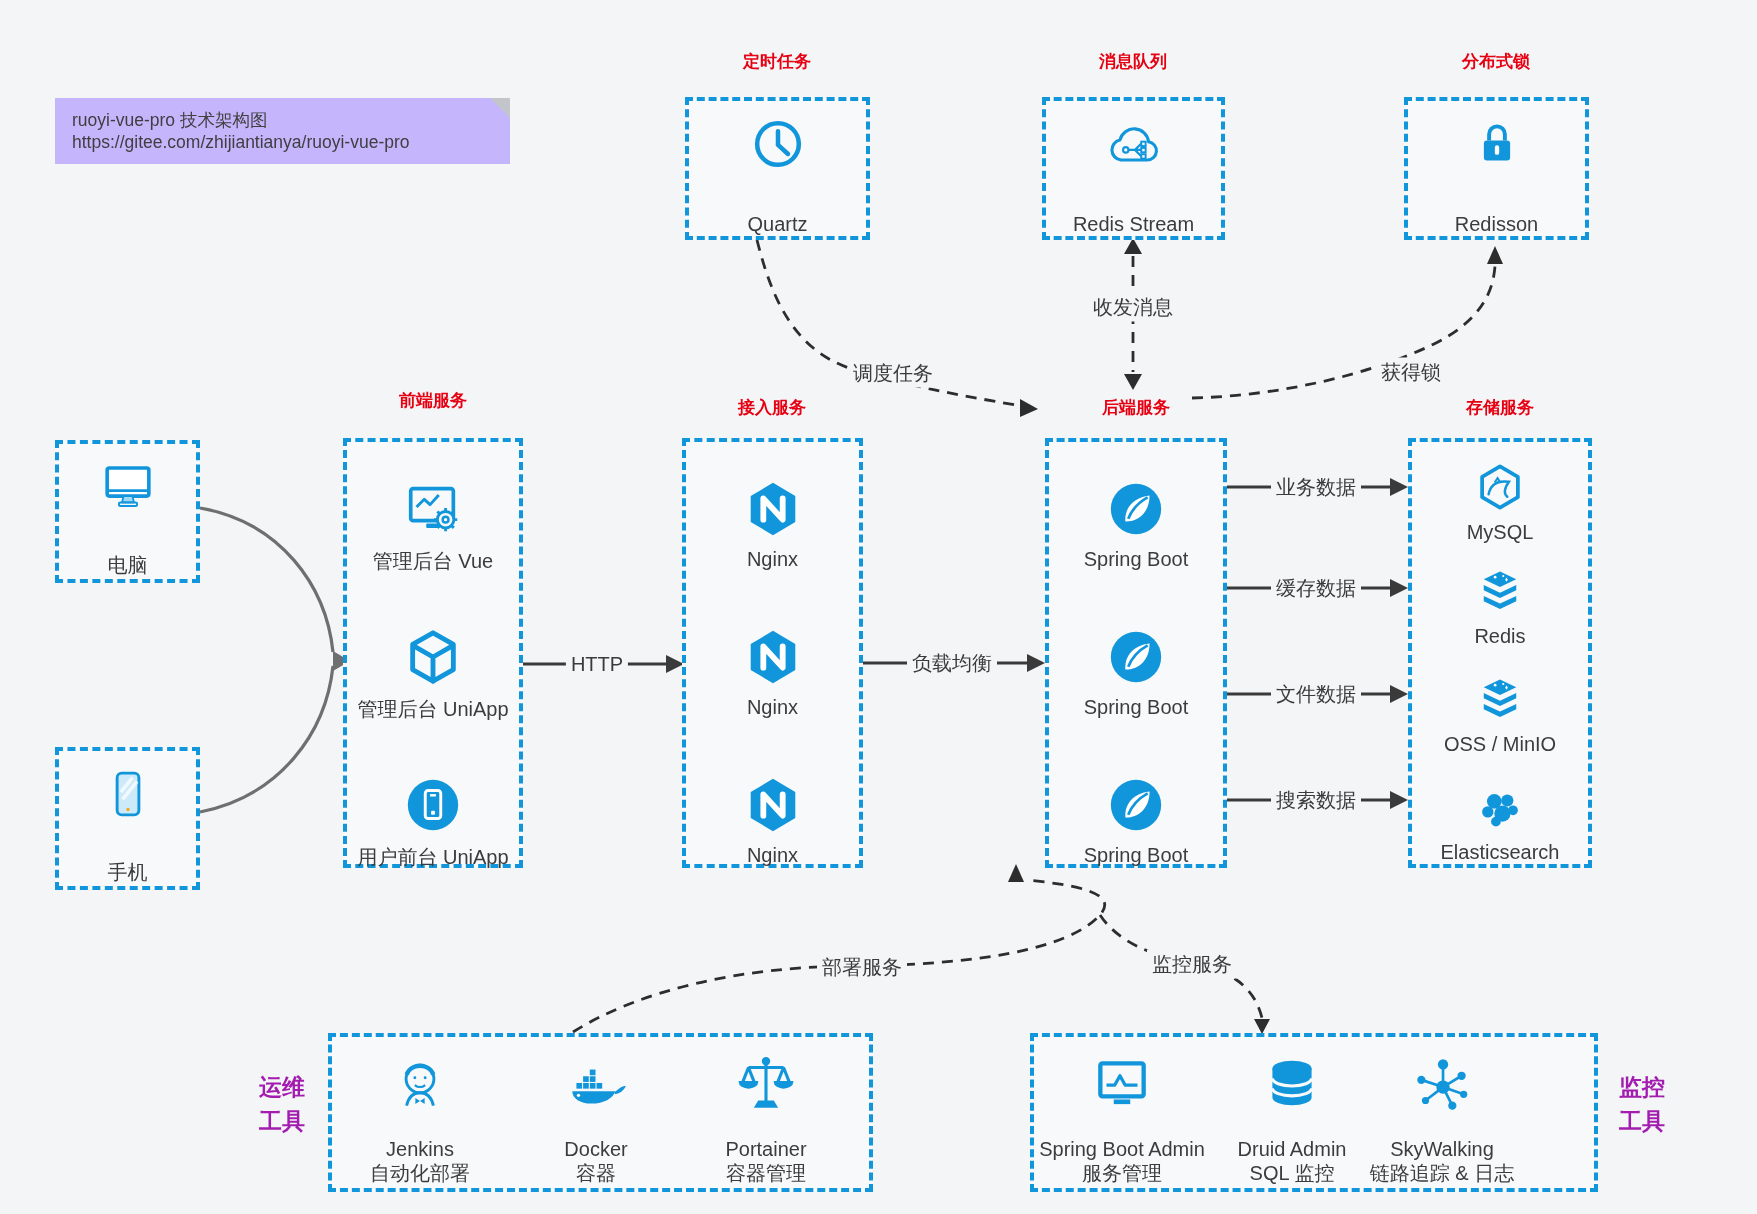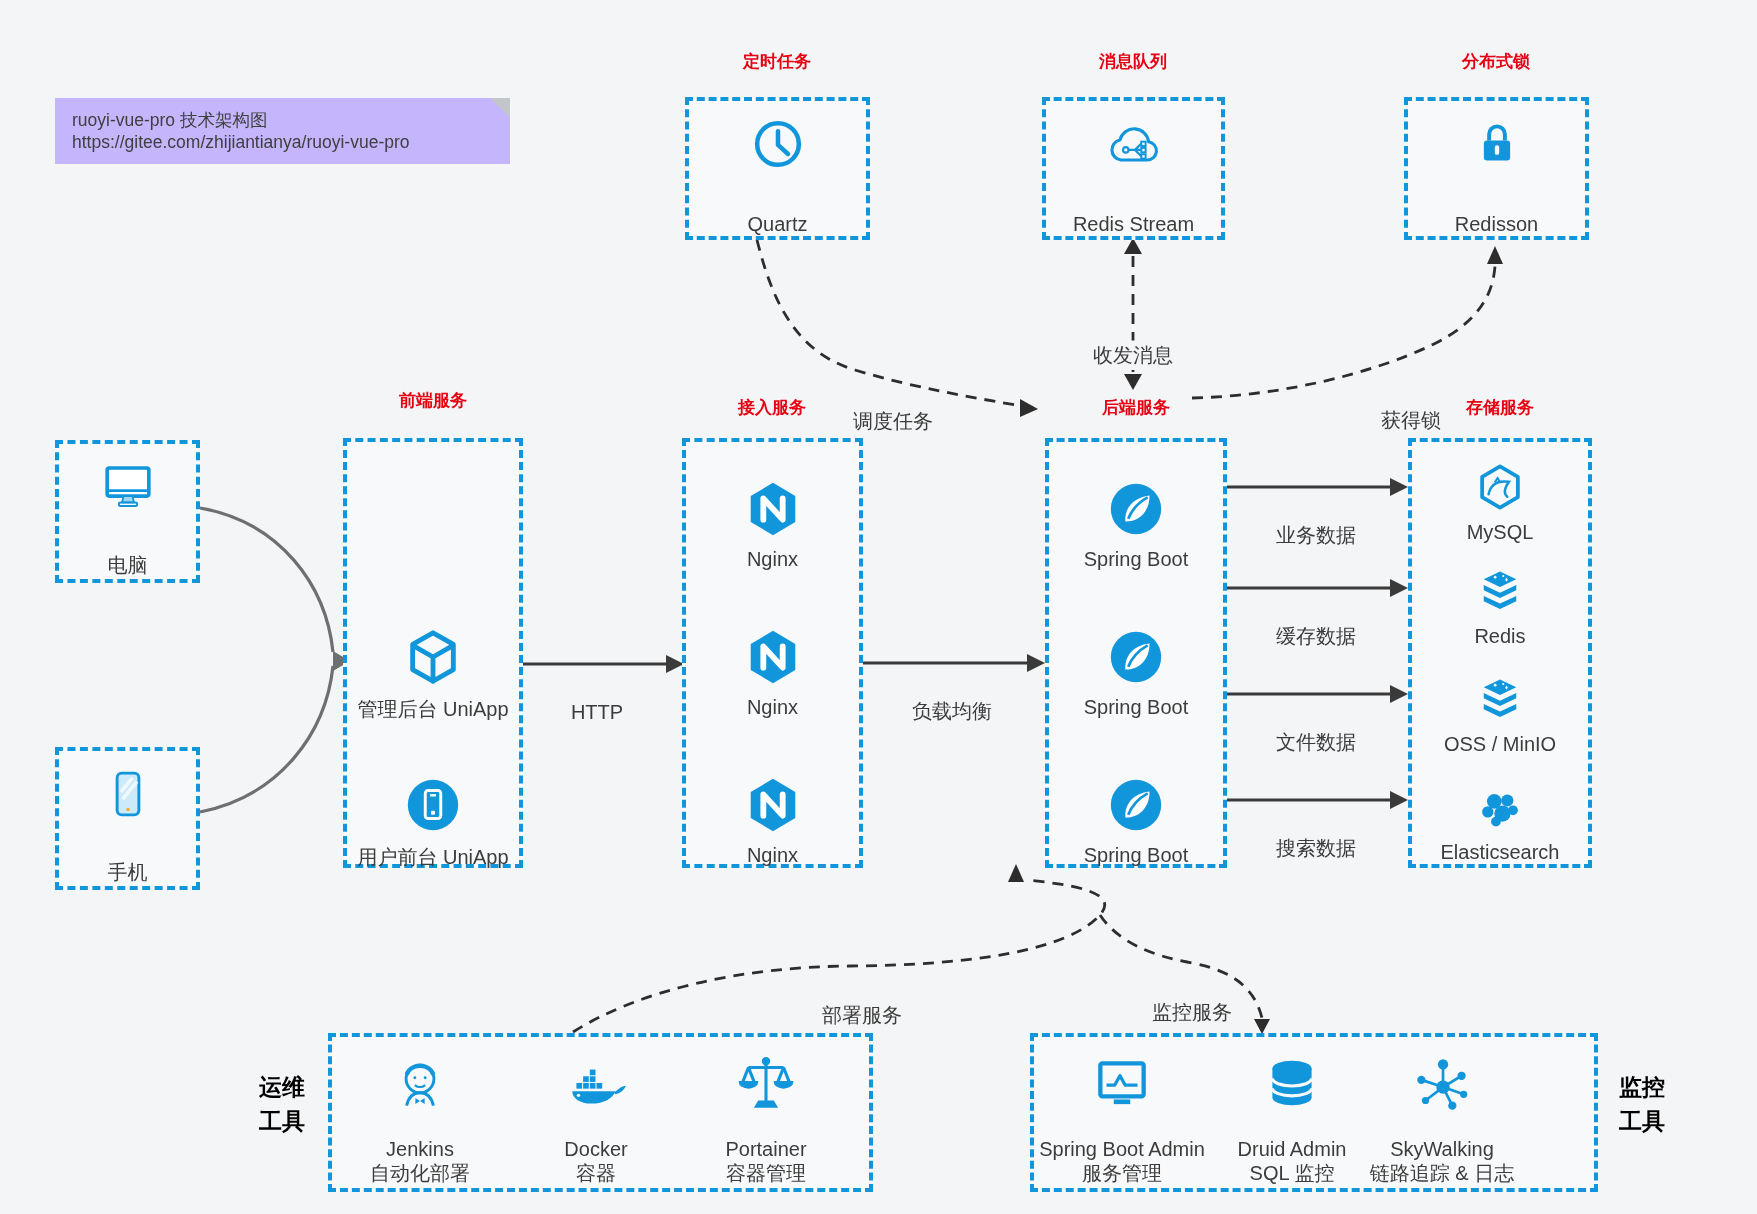--- a/index.html
+++ b/index.html
@@ -3,35 +3,35 @@
 <meta charset="utf-8">
 <style>
   html,body{margin:0;padding:0;background:#e9eaec;}
   .canvas{position:relative;width:1757px;height:1214px;background:#f4f5f7;overflow:hidden;
           font-family:"Liberation Sans","DejaVu Sans",sans-serif;color:#3c3c3c;}
   svg.edges{position:absolute;left:0;top:0;z-index:1;}
   .dash-box{position:absolute;border:4px dashed #1296db;background:#f8f9fa;box-sizing:border-box;z-index:2;}
   .red-title{position:absolute;transform:translateX(-50%);font-size:17px;font-weight:bold;color:#e60012;
              white-space:nowrap;z-index:3;}
   .edge-label{position:absolute;transform:translate(-50%,-50%);font-size:20px;color:#3b3b3b;
-              background:#f4f5f7;padding:1px 5px;white-space:nowrap;z-index:3;margin-top:48px;}
+              background:#f4f5f7;padding:1px 5px;white-space:nowrap;z-index:3;}
   .item-label{font-size:20px;color:#3c3c3c;margin-top:4px;white-space:nowrap;}
   .flex-box{display:flex;flex-direction:column;align-items:center;padding-top:14px;justify-content:space-between;}
   .col-item{position:absolute;left:0;right:0;text-align:center;}
   .icon{display:inline-block;}
   .icon-52{width:52px;height:52px;}
   .icon-56{width:56px;height:56px;}
   .icon-58{width:58px;height:58px;}
   .icon-62{width:62px;height:62px;}
   .icon-66{width:66px;height:66px;}
   .tool-item{position:absolute;top:14px;width:190px;text-align:center;}
   .tool-item .l1,.tool-item .l2{font-size:20px;line-height:24px;color:#3c3c3c;white-space:nowrap;}
   .tool-item .l1{margin-top:16px;}
   .side-label{position:absolute;width:64px;text-align:center;font-size:23px;font-weight:bold;
-              color:#000000;line-height:34px;z-index:3;}
+              color:#a21caf;line-height:34px;z-index:3;}
   .note{position:absolute;left:55px;top:98px;width:455px;height:66px;background:#c4b5fd;z-index:2;
         padding:11px 0 0 17px;box-sizing:border-box;}
   .note .n1,.note .n2{font-size:17.5px;line-height:22px;color:#3f3f3f;white-space:nowrap;}
   .note .fold{position:absolute;top:0;right:0;width:0;height:0;
               border-top:20px solid #c2c6ca;border-left:20px solid transparent;}
 </style>
 </head>
 <body>
 
 <div class="canvas">
@@ -262,20 +262,26 @@
 </div>
 <div class="dash-box flex-box" style="left:55px;top:440px;width:145px;height:143px">
   <svg class="icon icon-58">
         <use href="#i-desktop"></use>
       </svg>
   <div class="item-label">电脑</div>
 </div>
 
 <div class="red-title" style="left:433px;top:389px">前端服务</div>
 <div class="dash-box" style="left:343px;top:438px;width:180px;height:430px">
+  <div class="col-item" style="top:36px">
+    <svg class="icon icon-62">
+          <use href="#i-adminvue"></use>
+        </svg>
+    <div class="item-label">管理后台 Vue</div>
+  </div>
   <div class="col-item" style="top:184px">
     <svg class="icon icon-62">
           <use href="#i-cube"></use>
         </svg>
     <div class="item-label">管理后台 UniApp</div>
   </div>
   <div class="col-item" style="top:332px">
     <svg class="icon icon-62">
           <use href="#i-userapp"></use>
         </svg>

